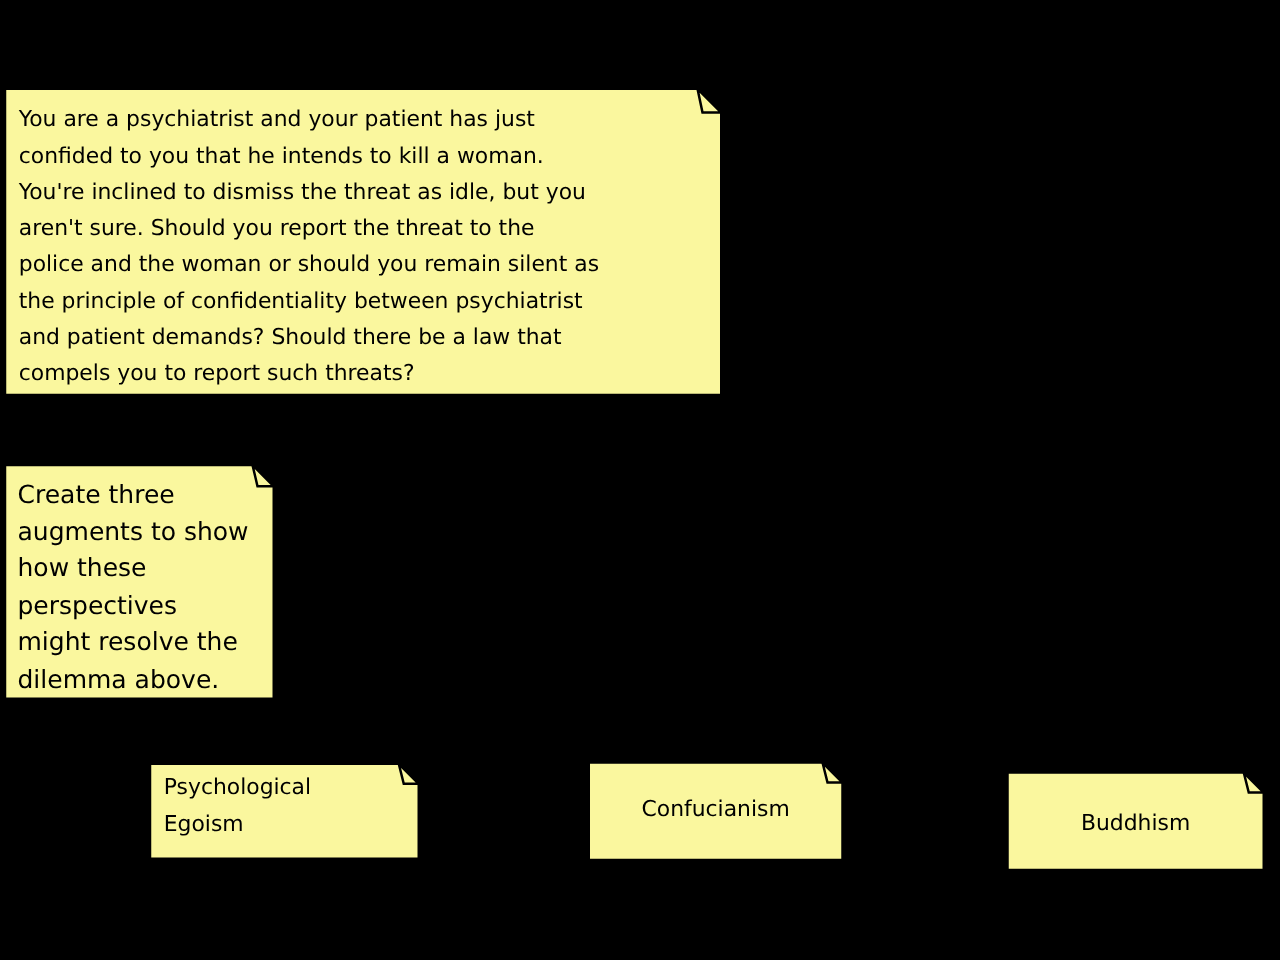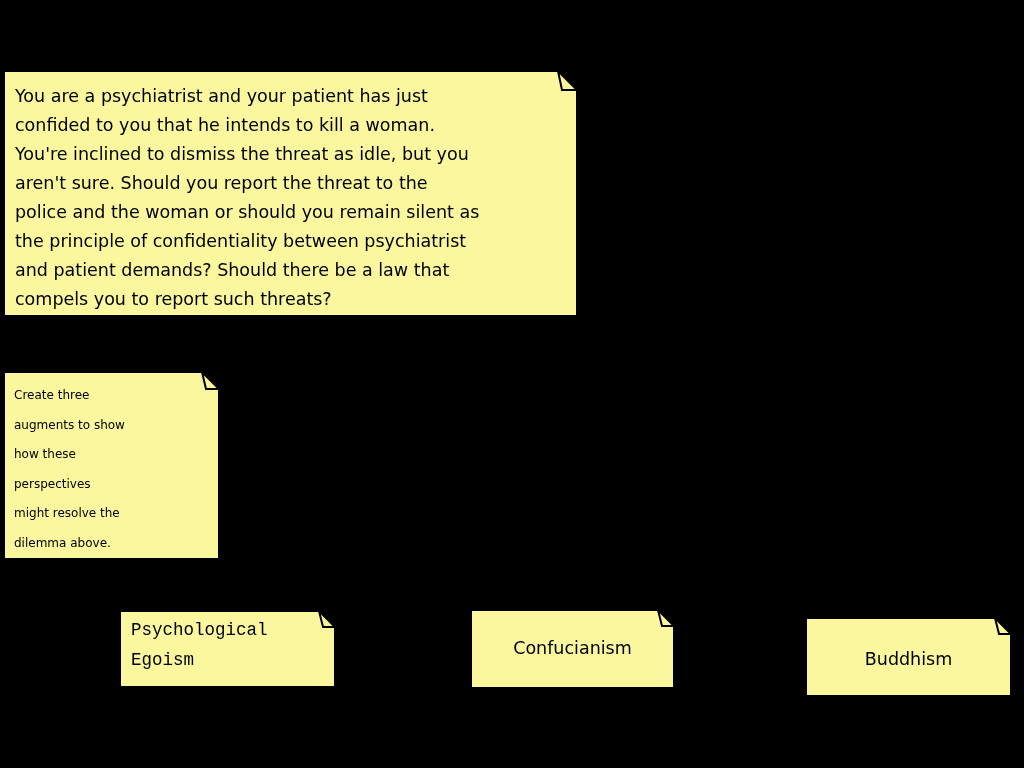--- a/index.html
+++ b/index.html
@@ -49,33 +49,33 @@
 police and the woman or should you remain silent as
 the principle of confidentiality between psychiatrist
 and patient demands? Should there be a law that
 compels you to report such threats?</div>
     </div>
     <div class="note" style="left: 3px; top: 371px; width: 217px; height: 189px;">
       <svg width="217" height="189">
         <polygon points="1,1 199,1 216,18 216,188 1,188" fill="#FAF79E" stroke="#000000" stroke-width="2"></polygon>
         <polygon points="199,1 203,18 216,18" fill="#FAF79E" stroke="#000000" stroke-width="2"></polygon>
       </svg>
-      <div class="note-text" style="inset: 10px 11px 2px; font-size: 12px; line-height: 29.5px; color: rgb(0, 0, 0); text-align: left; justify-content: flex-start; align-items: flex-start;">Create three
+      <div class="note-text" style="inset: 10px 11px 2px; font-size: 20px; line-height: 29.5px; color: rgb(0, 0, 0); text-align: left; justify-content: flex-start; align-items: flex-start;">Create three
 augments to show
 how these
 perspectives
 might resolve the
 dilemma above.</div>
     </div>
     <div class="note" style="left: 119px; top: 610px; width: 217px; height: 78px;">
       <svg width="217" height="78">
         <polygon points="1,1 200,1 216,17 216,77 1,77" fill="#FAF79E" stroke="#000000" stroke-width="2"></polygon>
         <polygon points="200,1 204,17 216,17" fill="#FAF79E" stroke="#000000" stroke-width="2"></polygon>
       </svg>
-      <div class="note-text" style="inset: 5px 12px 2px; font-size: 17.5px; line-height: 30px; color: rgb(0, 0, 0); text-align: left; justify-content: flex-start; align-items: flex-start; font-family: Liberation Mono, monospace;">Psychological
+      <div class="note-text" style="inset: 5px 12px 2px; font-size: 17.5px; line-height: 30px; color: rgb(0, 0, 0); text-align: left; justify-content: flex-start; align-items: flex-start;">Psychological
 Egoism</div>
     </div>
     <div class="note" style="left: 470px; top: 609px; width: 205px; height: 80px;">
       <svg width="205" height="80">
         <polygon points="1,1 188,1 204,17 204,79 1,79" fill="#FAF79E" stroke="#000000" stroke-width="2"></polygon>
         <polygon points="188,1 192,17 204,17" fill="#FAF79E" stroke="#000000" stroke-width="2"></polygon>
       </svg>
       <div class="note-text" style="inset: 0px 0px 2px; font-size: 17.5px; line-height: 30px; color: rgb(0, 0, 0); text-align: right; justify-content: center; align-items: center;">Confucianism</div>
     </div>
     <div class="note" style="left: 805px; top: 617px; width: 207px; height: 80px;">

